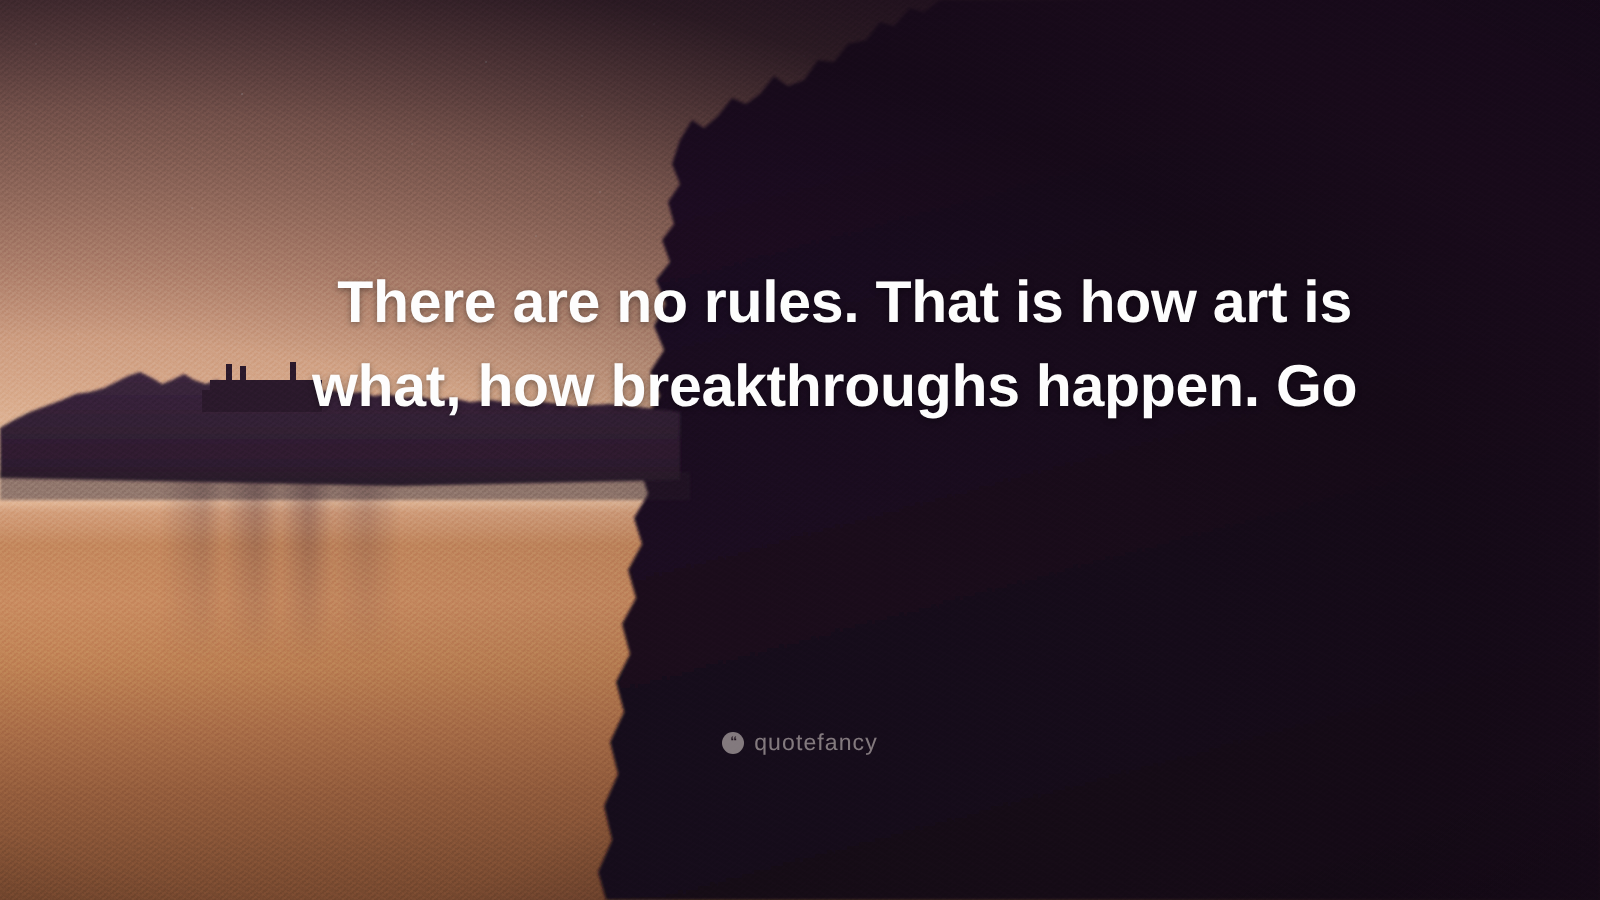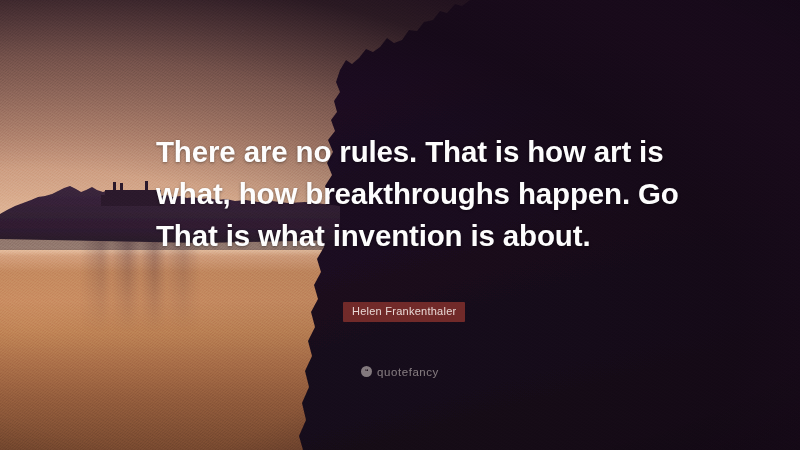--- a/index.html
+++ b/index.html
@@ -157,21 +157,21 @@
     width: 520px;
     margin: 0;
     color: #fdfdfd;
     font-family: "Liberation Sans", sans-serif;
     font-size: 29.5px;
     font-weight: bold;
     line-height: 42px;
     letter-spacing: -0.15px;
     text-shadow: 0 1px 3px rgba(0,0,0,.38);
   }
-  #quote-text .ln { display: block; white-space: nowrap; }
+  #quote-text .ln { display: block; white-space: nowrap; text-align: right; }
 
   #author-badge {
     position: absolute;
     left: 343px;
     top: 302px;
     padding: 3px 9px 4px;
     background: rgba(128,48,44,0.86);
     color: #e9d9d6;
     font-size: 11px;
     font-weight: normal;
@@ -275,24 +275,22 @@
 
   <div class="layer" id="waterdark"></div>
   <div class="layer" id="grain"></div>
   <div class="layer" id="vignette"></div>
 
   <div id="content">
 
     <div id="quote-text">
       <span class="ln">There are no rules. That is how art is</span>
       <span class="ln">what, how breakthroughs happen. Go</span>
-      <span class="ln">That is what invention is about.</span>
     </div>
 
-    <div id="author-badge">Helen Frankenthaler</div>
 
     <div id="watermark">
       <span class="wm-logo">“</span>
       <span class="wm-name">quotefancy</span>
     </div>
 
   </div>
 </div>
 
 </body></html>

